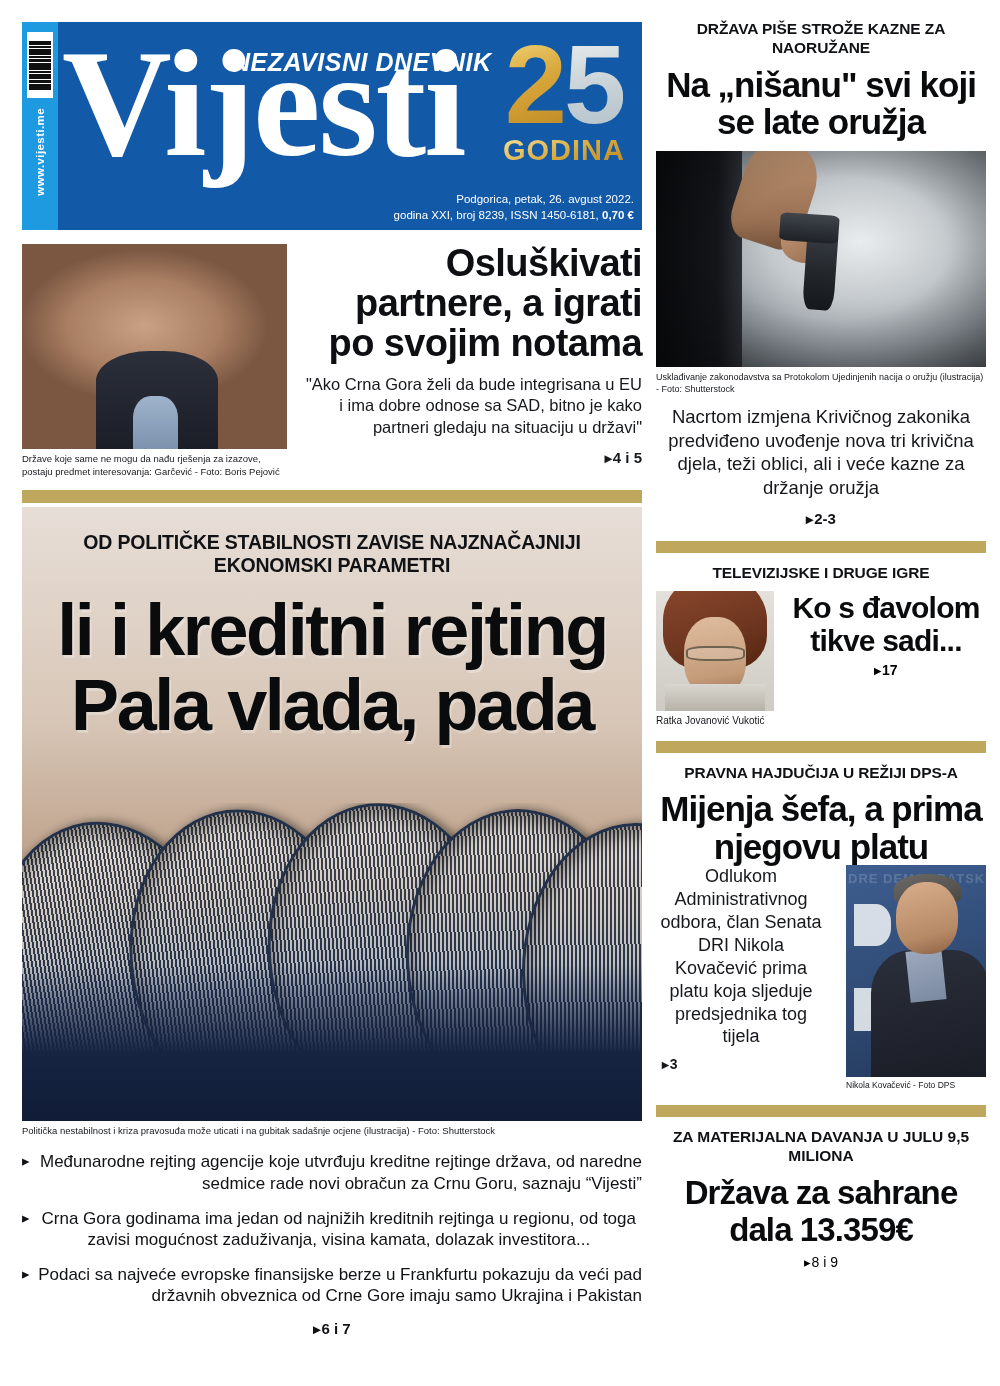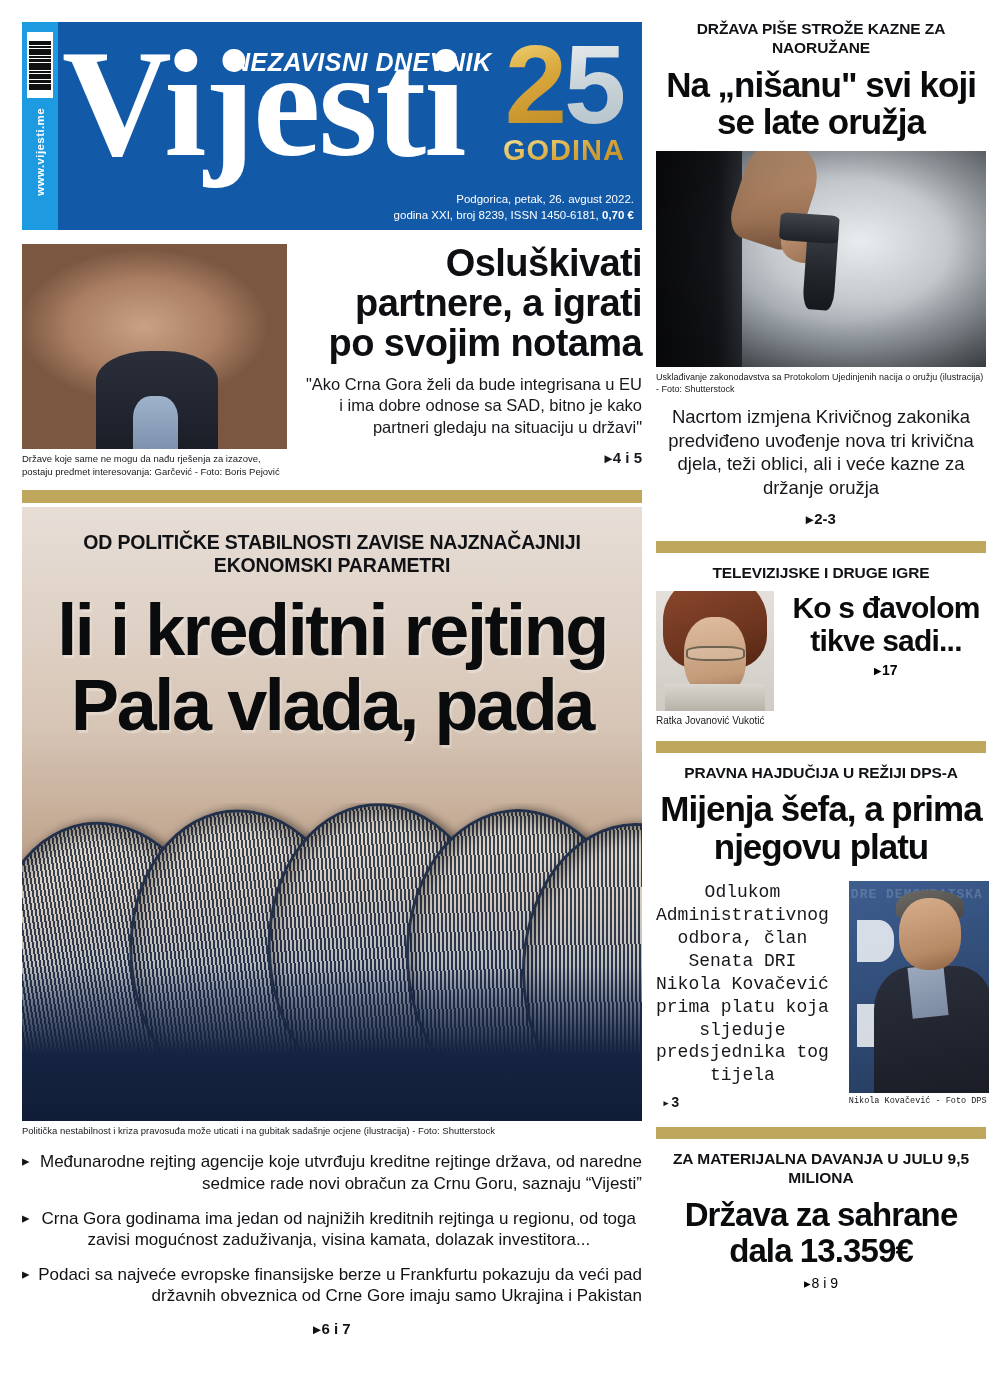--- a/index.html
+++ b/index.html
@@ -448,21 +448,21 @@
     letter-spacing: -0.8px;
   }
   .tv-pages {
     margin-top: 4px;
     text-align: center;
     font-size: 14px;
     font-weight: 700;
   }
 
   
-  .dps-row { display: flex; gap: 20px; margin-top: 16px; align-items: flex-start; font-family: Liberation Mono, monospace; }
+  .dps-row { display: flex; gap: 20px; margin-top: 0; align-items: flex-start; }
   .dps-text {
     flex: 1;
     text-align: center;
     font-size: 18px;
     line-height: 1.27;
     color: #16181c;
   }
   .dps-pages {
     margin-top: 8px;
     text-align: left;

